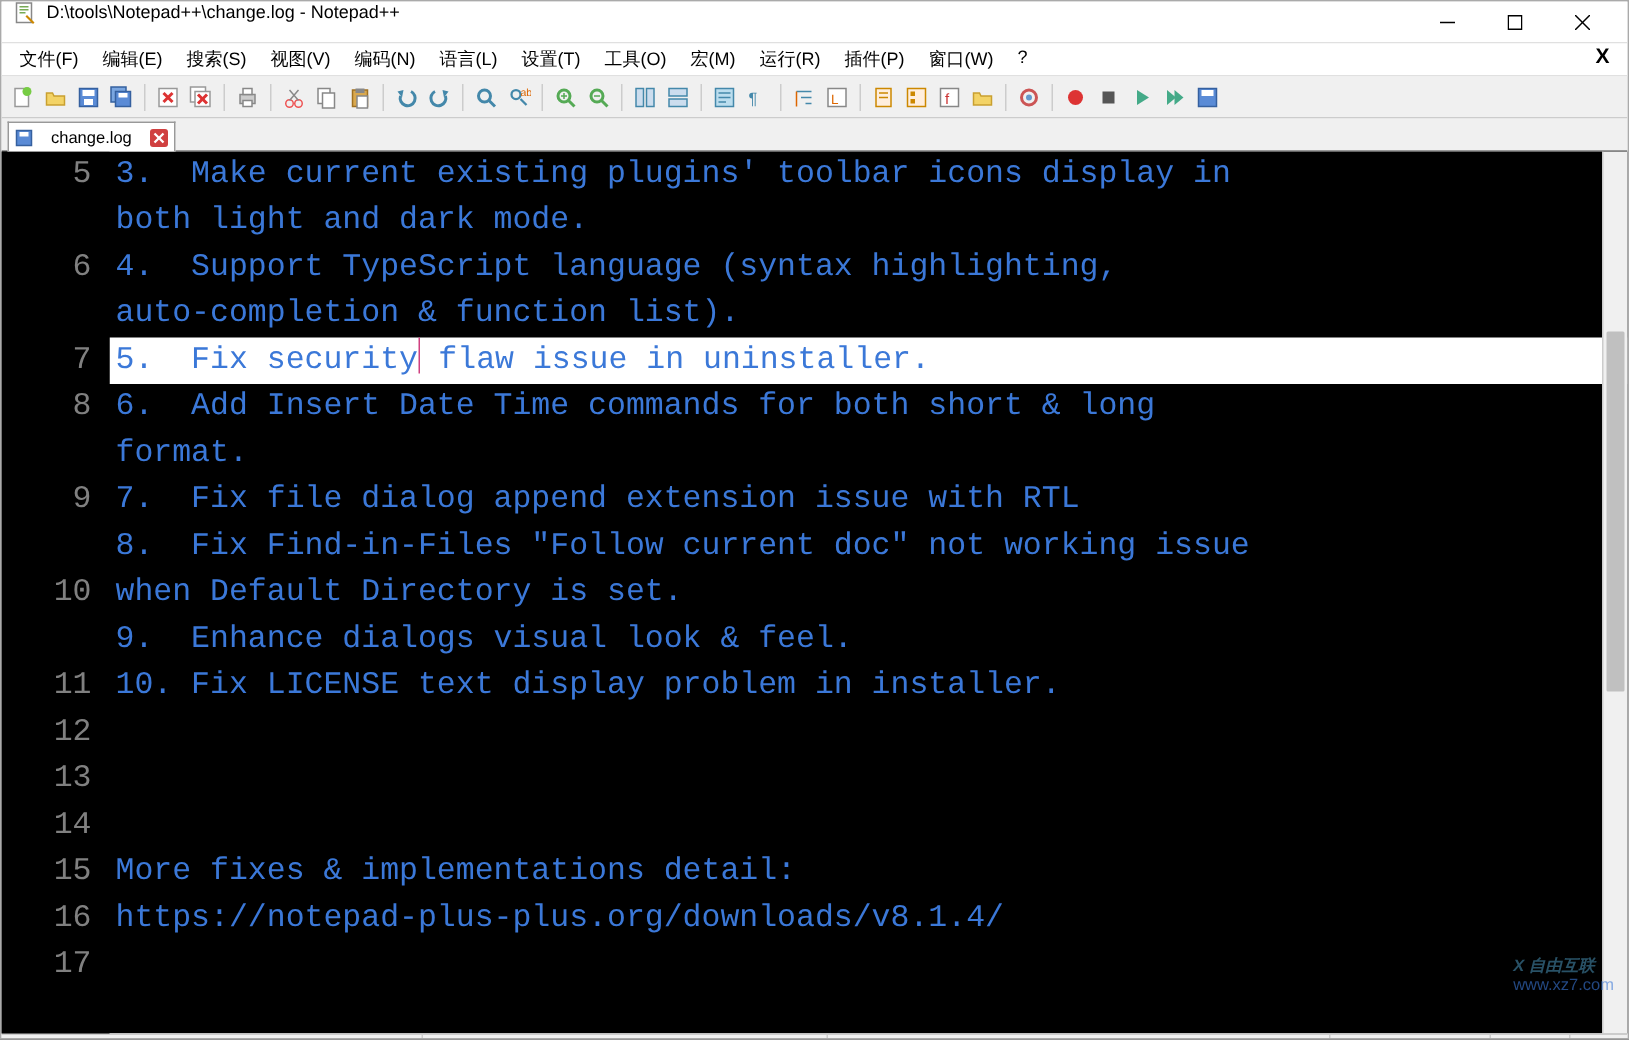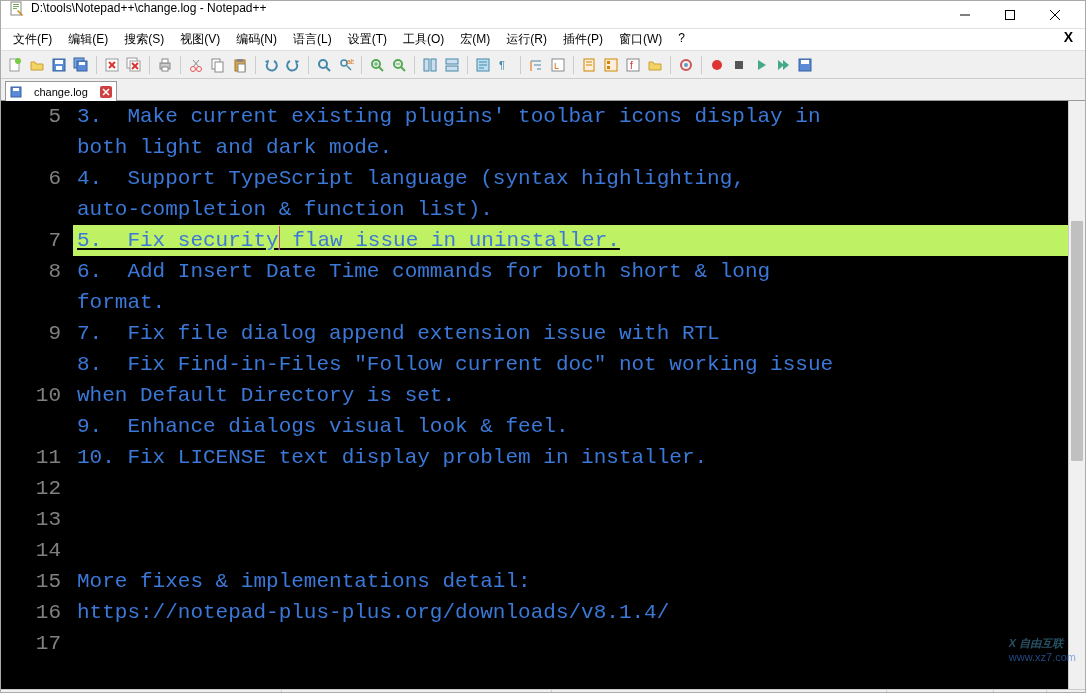--- a/index.html
+++ b/index.html
@@ -16,23 +16,23 @@
 .toolbar { height:28px; display:flex; align-items:center; padding:2px 4px; background:#f0f0f0; border-bottom:1px solid #ccc; gap:2px; }
 .tb-btn { width:20px; height:20px; display:flex; align-items:center; justify-content:center; cursor:pointer; border:1px solid transparent; border-radius:2px; }
 .tb-sep { width:1px; height:18px; background:#ccc; margin:0 3px; }
 .tab-bar { height:22px; background:#f0f0f0; display:flex; align-items:flex-end; padding-left:4px; border-bottom:1px solid #999; }
 .tab { height:20px; background:#fff; border:1px solid #999; border-bottom:none; display:flex; align-items:center; padding:0 4px; font-size:11px; gap:12px; position:relative; top:1px; }
 .tab .disk-icon { width:12px; height:12px; }
 .tab .close-x { width:12px; height:12px; background:#d04040; border-radius:2px; display:flex; align-items:center; justify-content:center; cursor:pointer; }
 .editor { display:flex; height:588px; background:#000; font-family:"Courier New",monospace; font-size:21px; line-height:31px; }
 .gutter { width:72px; background:#000; color:#808080; text-align:right; padding-right:12px; user-select:none; }
 .gutter div { height:31px; }
-.code { flex:1; position:relative; overflow:hidden;text-decoration:underline; }
+.code { flex:1; position:relative; overflow:hidden; }
 .code-line { color:#3b78d8; padding-left:4px; height:31px; white-space:pre; }
-.code-line.current { background:#bef264; color:#3b78d8; }
+.code-line.current { background:#ffffff; color:#3b78d8; }
 .code-line .caret { display:inline-block; width:1px; height:24px; background:#d04080; vertical-align:middle; position:relative; top:-2px; }
 .scroll-v { position:absolute; right:0; top:0; bottom:0; width:17px; background:#f0f0f0; border-left:1px solid #ccc; }
 .scroll-v .thumb { position:absolute; left:2px; right:2px; top:120px; height:240px; background:#c0c0c0; border-radius:1px; }
 .status-bar { height:22px; border-top:1px solid #ccc; background:#f0f0f0; display:flex; align-items:center; font-size:11px; }
 .status-cell { padding:0 10px; border-left:1px solid #ccc; height:100%; display:flex; align-items:center; }
 .status-cell:first-child { border-left:none; }
 .sp { flex:1; }
 .watermark { position:absolute; right:10px; bottom:30px; opacity:0.6; font-size:11px; color:#3b78d8; pointer-events:none; }
 svg { display:block; }
 </style>

